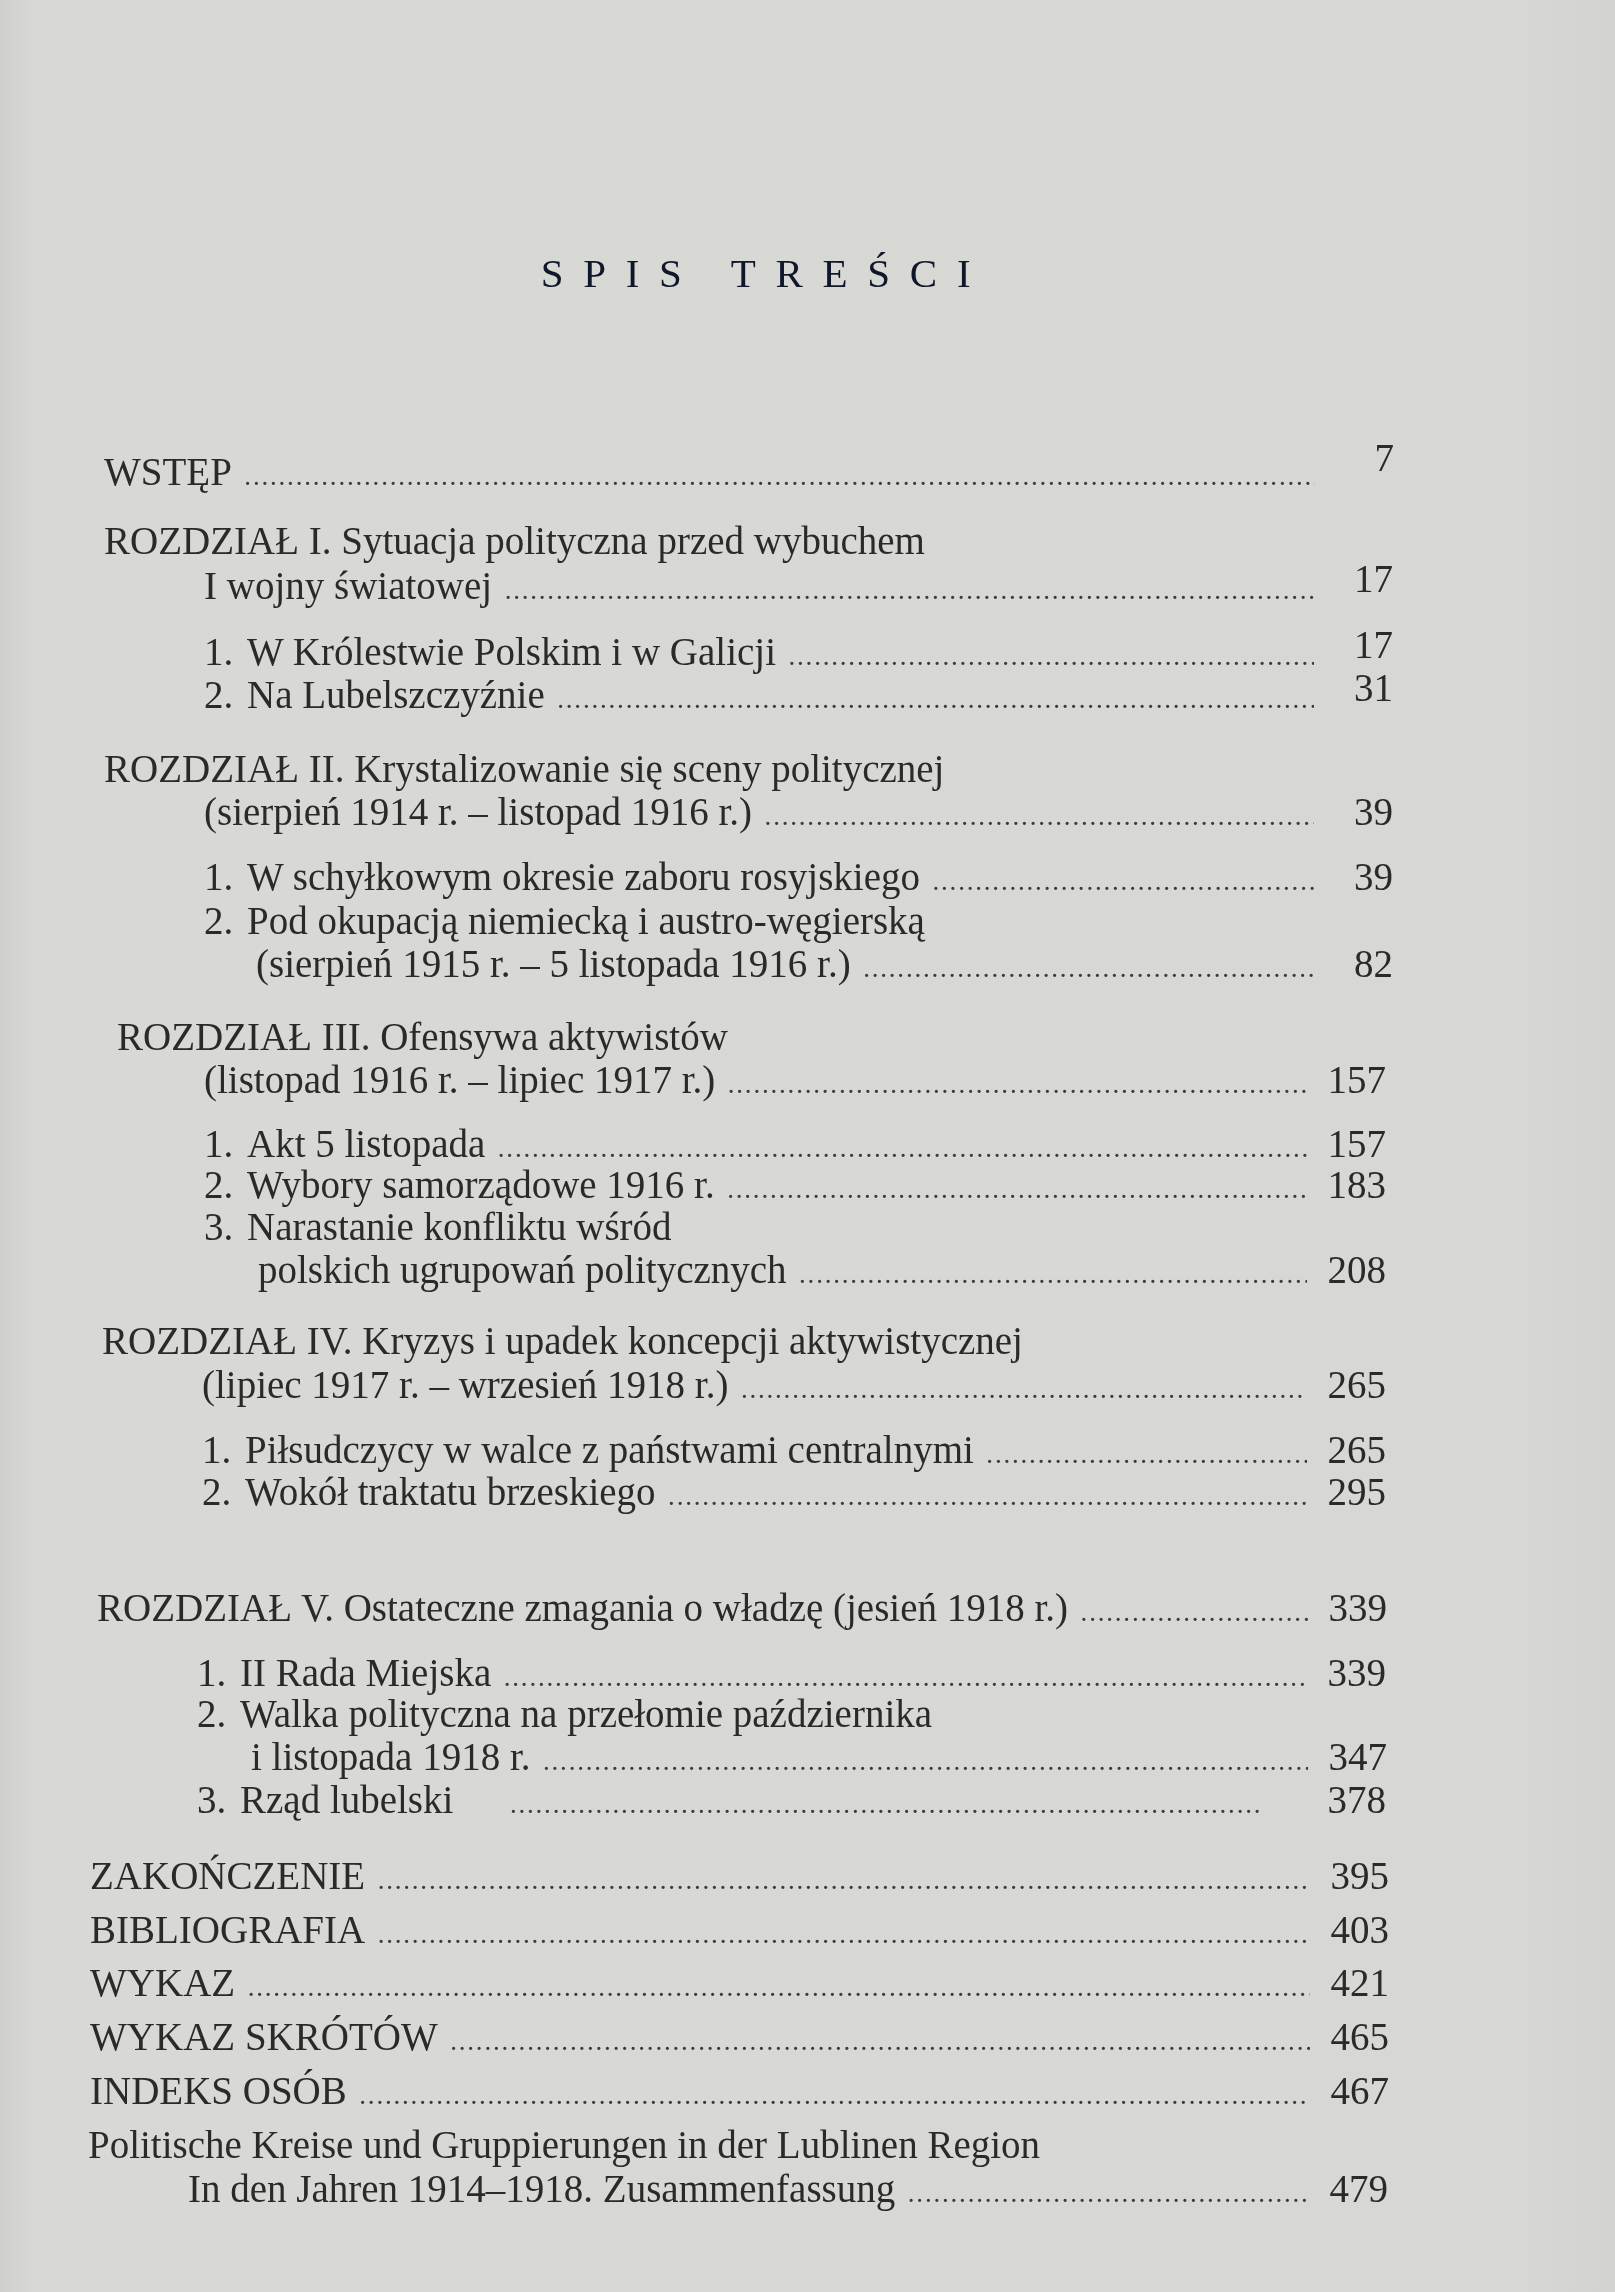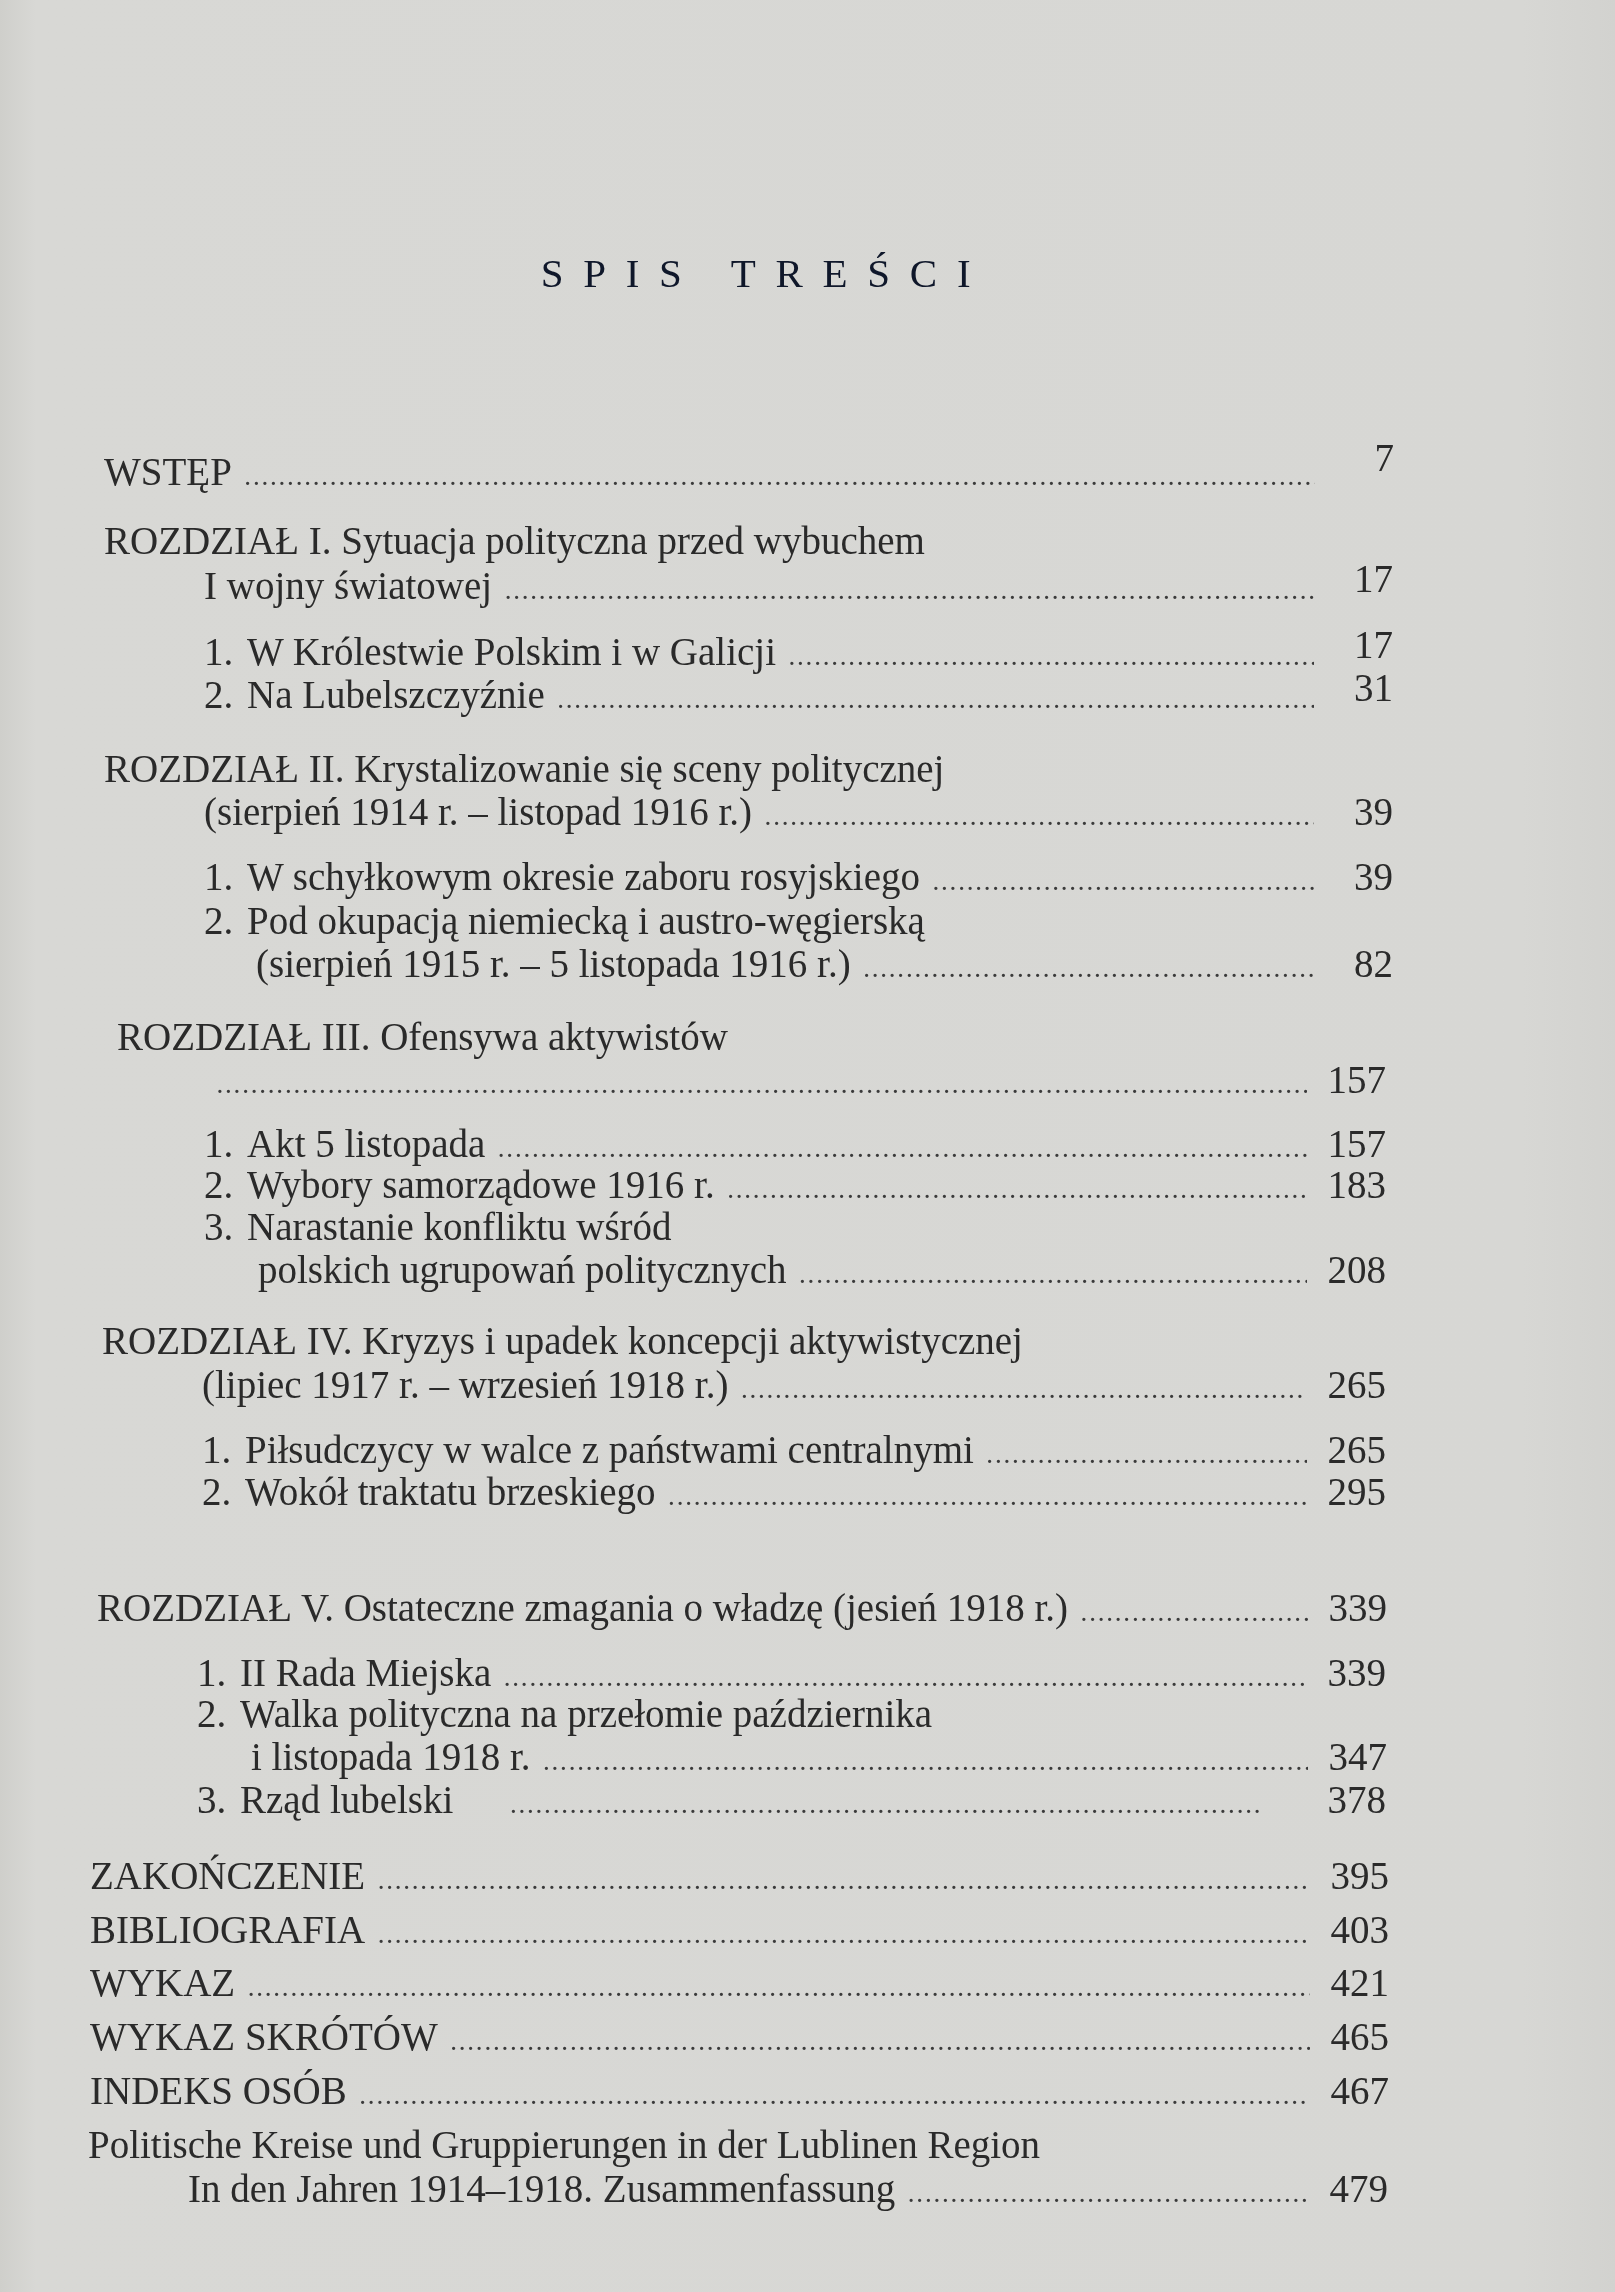--- a/index.html
+++ b/index.html
@@ -116,20 +116,21 @@
   <div class="row" style="left:256px; top:942px; width:1137px;">
     <span class="text">(sierpień 1915 r. – 5 listopada 1916 r.)</span>
     <span class="leader"></span>
     <span class="page">82</span>
   </div>
 
   <div class="row" style="left:104px; top:1015px; width:1290px;margin-left:13px;">
     <span class="text">ROZDZIAŁ III. Ofensywa aktywistów</span>
   </div>
   <div class="row" style="left:204px; top:1058px; width:1182px;">
+    <span class="text">(listopad 1916 r. – lipiec 1917 r.)</span>
     <span class="leader"></span>
     <span class="page">157</span>
   </div>
   <div class="row" style="left:204px; top:1122px; width:1182px;">
     <span class="text"><span class="num">1.</span><span>Akt 5 listopada</span></span>
     <span class="leader"></span>
     <span class="page">157</span>
   </div>
   <div class="row" style="left:204px; top:1163px; width:1182px;">
     <span class="text"><span class="num">2.</span><span>Wybory samorządowe 1916 r.</span></span>

